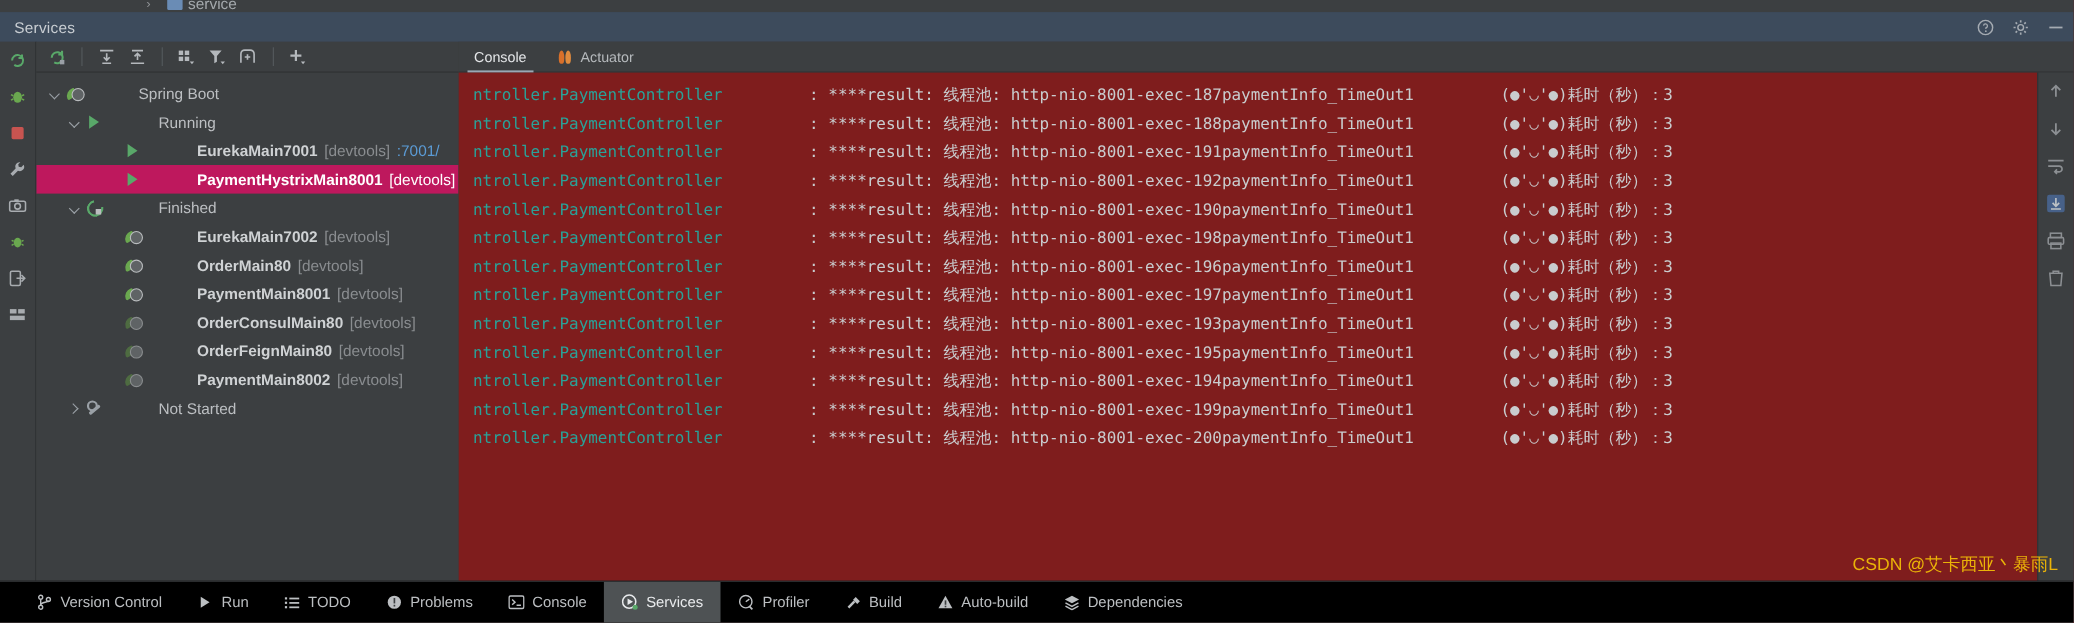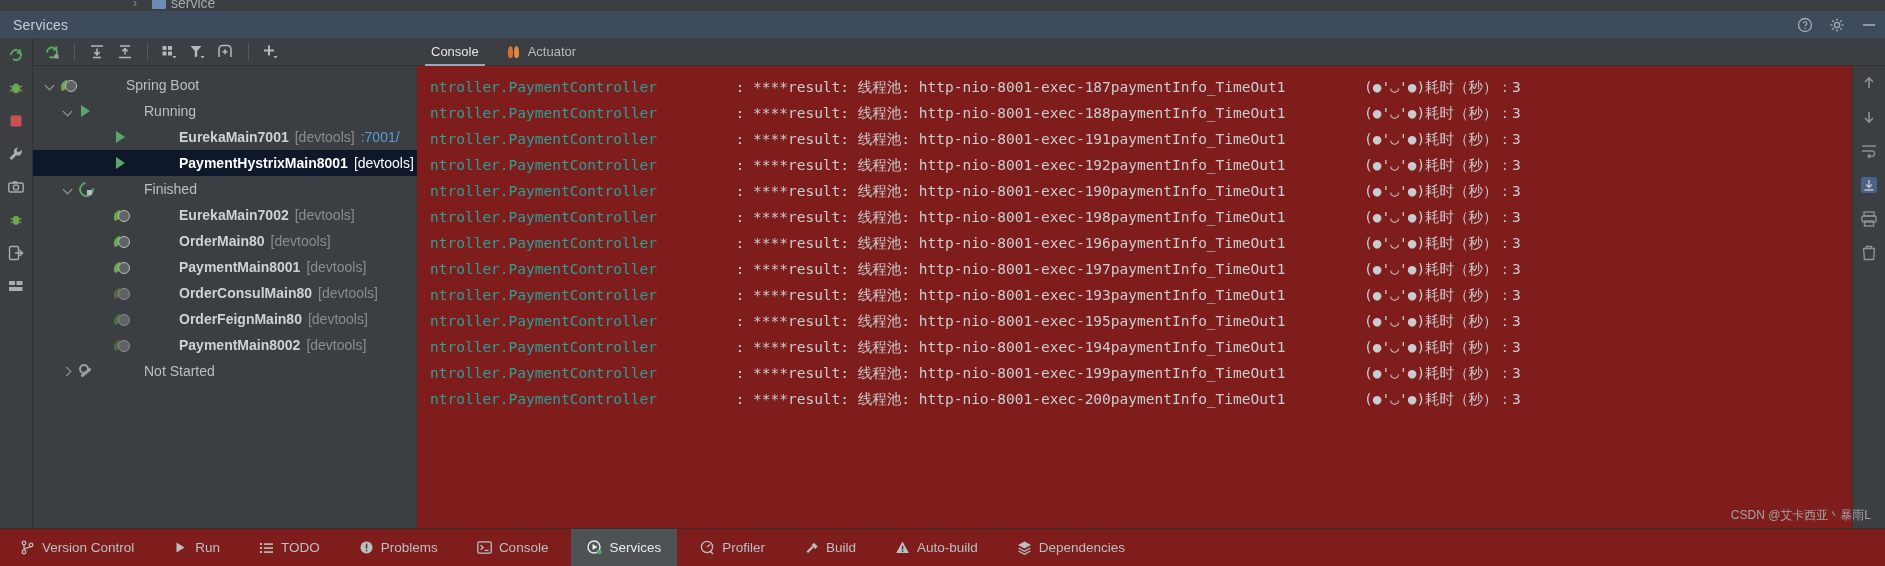--- a/index.html
+++ b/index.html
@@ -58,21 +58,21 @@
     width: 26px; height: 24px; position: relative; cursor: pointer;
     display: flex; align-items: center; justify-content: center;
   }
   .tsep { width: 1px; height: 17px; background: #555a5e; margin: 0 7px; }
 
   .tree { position: relative; width: 100%; height: 462px; padding-top: 6px; overflow: hidden; }
   .row {
     position: relative; height: 26px; display: flex; align-items: center;
     white-space: nowrap; font-size: 14px; color: #bbbbbb; cursor: pointer;
   }
-  .row.selected { background: #0f172a; }
+  .row.selected { background: #be185d; }
   .chev {
     width: 13px; height: 13px; margin-right: 4px; position: relative; flex: none;
   }
   .chev::after {
     content: ""; position: absolute; left: 3px; top: 3px;
     width: 6px; height: 6px; border-right: 1.6px solid #9aa0a6; border-bottom: 1.6px solid #9aa0a6;
     transform: rotate(45deg);
   }
   .chev.collapsed::after { transform: rotate(-45deg); left: 2px; top: 3px; }
   .chev.blank::after { display: none; }
@@ -163,33 +163,33 @@
   .console-gutter {
     position: absolute; right: 0; top: 28px; width: 33px; height: 462px;
     background: #3c3f41; border-left: 1px solid #2f3133;
     display: flex; flex-direction: column; align-items: center; padding-top: 8px; gap: 16px;
   }
   .gicon { width: 18px; height: 18px; position: relative; cursor: pointer; opacity: .8; }
 
   
   .statusbar {
     position: absolute; left: 0; bottom: 0; width: 1885px; height: 38px;
-    background: #7f1d1d; border-top: 1px solid #2f3133;
-    display: flex; align-items: center; padding-left: 4px; gap: 7px;
+    background: #000000; border-top: 1px solid #2f3133;
+    display: flex; align-items: center; padding-left: 17px; gap: 0px;
   }
   .sb-item {
     display: flex; align-items: center; gap: 7px; padding: 0 16px; height: 38px;
     font-size: 13.5px; color: #bcbfc2; cursor: pointer;
   }
   .sb-item.active { background: #4e5254; color: #e8eaec; }
   .sb-ic { width: 15px; height: 15px; position: relative; flex: none; }
 
   .watermark {
     position: absolute; right: 14px; bottom: 42px;
-    font-size: 12px; color: #a3a3a3; white-space: nowrap;
+    font-size: 16px; color: #eab308; white-space: nowrap;
   }
 </style>
 </head>
 <body>
 
 <div class="app">
 
   <div class="bg-sliver">
     <span class="sliver-chev">›</span>
     <span class="sliver-icon"></span>

